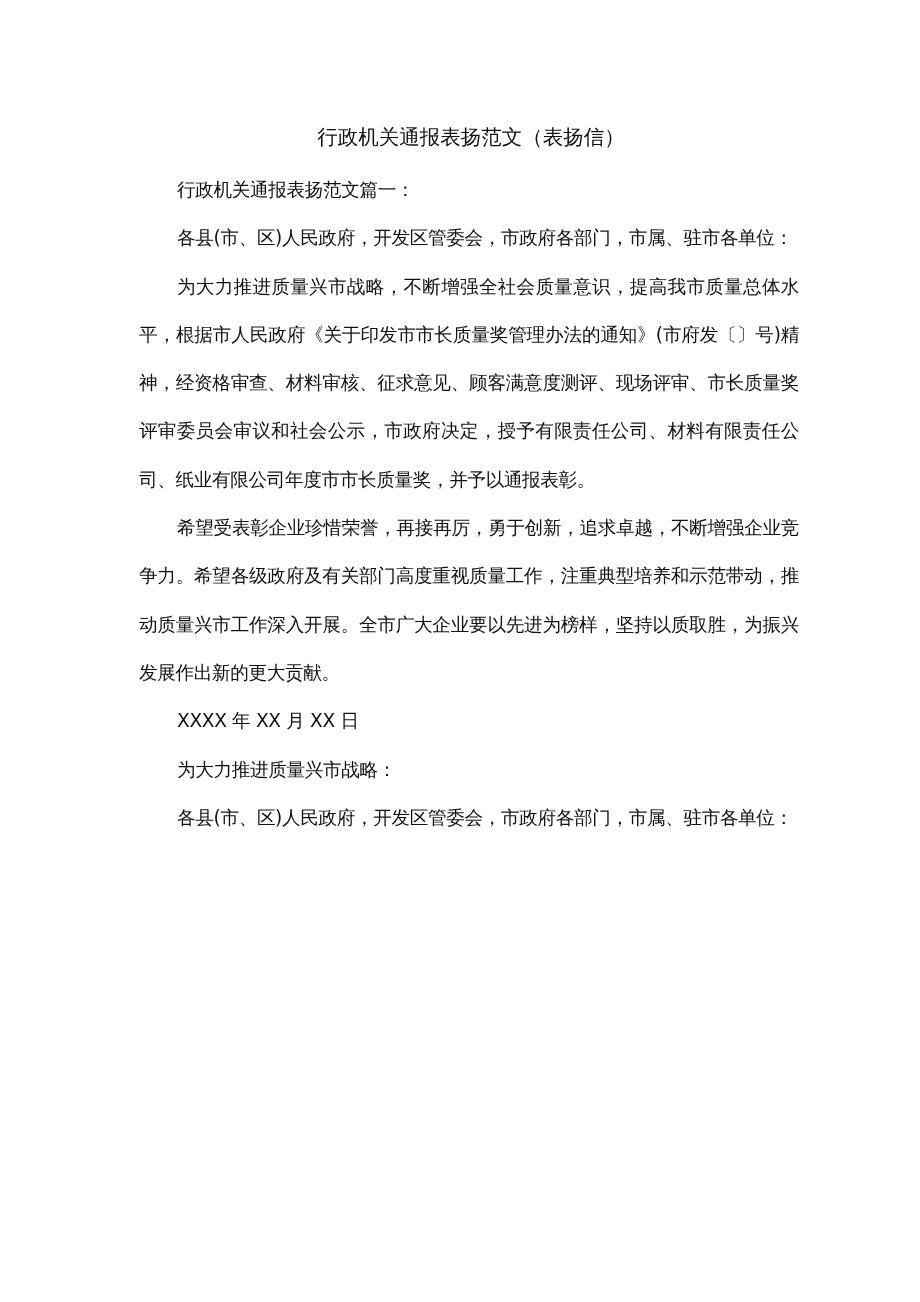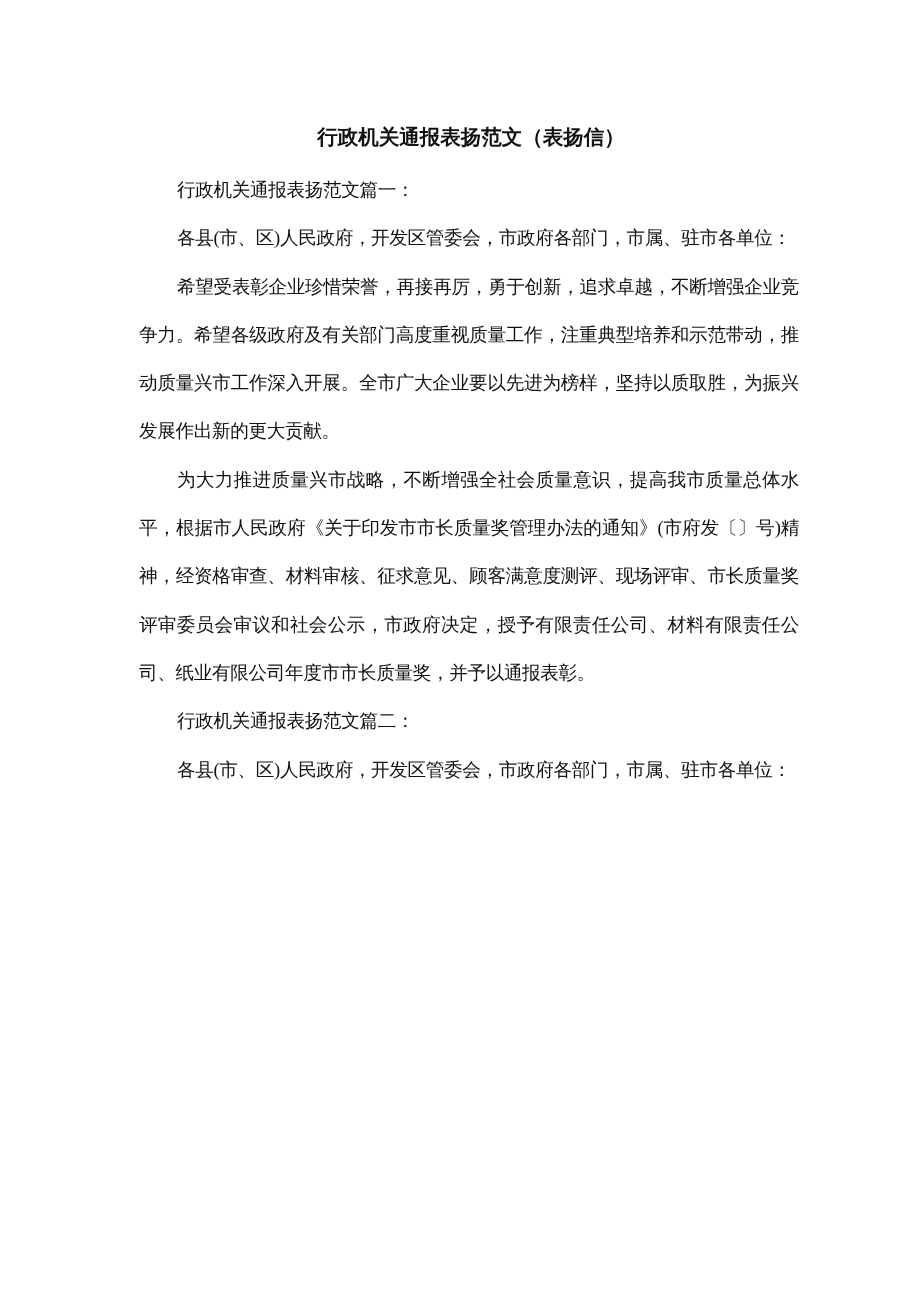--- a/index.html
+++ b/index.html
@@ -16,46 +16,46 @@
     color: #111111;
   }
   .page {
     position: absolute;
     left: 139px;
     top: 118px;
     width: 660px;
   }
   .title {
     text-align: center;
-    font-weight: bold;
+    font-weight: normal;
     font-size: 20.5px;
     line-height: 38px;
     margin: 0 0 10px 0;
     letter-spacing: 0px;
     padding-left: 4px;
   }
   .para {
     font-size: 18.6px;
     line-height: 48.3px;
     margin: 0;
     text-align: justify;
     text-justify: inter-character;
     letter-spacing: -0.35px;
     word-break: break-all;
-    font-family: Liberation Serif, serif;
   }
   .indent {
     text-indent: 38px;
   }
 </style>
 </head>
 <body>
 
 <div class="page">
   <h1 class="title">行政机关通报表扬范文（表扬信）</h1>
 
   <p class="para indent">行政机关通报表扬范文篇一：</p>
   <p class="para indent">各县(市、区)人民政府，开发区管委会，市政府各部门，市属、驻市各单位：</p>
+  <p class="para indent">为大力推进质量兴市战略，不断增强全社会质量意识，提高我市质量总体水平，根据市人民政府《关于印发市市长质量奖管理办法的通知》(市府发〔〕号)精神，经资格审查、材料审核、征求意见、顾客满意度测评、现场评审、市长质量奖评审委员会审议和社会公示，市政府决定，授予有限责任公司、材料有限责任公司、纸业有限公司年度市市长质量奖，并予以通报表彰。</p>
   <p class="para indent">希望受表彰企业珍惜荣誉，再接再厉，勇于创新，追求卓越，不断增强企业竞争力。希望各级政府及有关部门高度重视质量工作，注重典型培养和示范带动，推动质量兴市工作深入开展。全市广大企业要以先进为榜样，坚持以质取胜，为振兴发展作出新的更大贡献。</p>
-  <p class="para indent">为大力推进质量兴市战略，不断增强全社会质量意识，提高我市质量总体水平，根据市人民政府《关于印发市市长质量奖管理办法的通知》(市府发〔〕号)精神，经资格审查、材料审核、征求意见、顾客满意度测评、现场评审、市长质量奖评审委员会审议和社会公示，市政府决定，授予有限责任公司、材料有限责任公司、纸业有限公司年度市市长质量奖，并予以通报表彰。</p>
-  <p class="para indent">行政机关通报表扬范文篇二：</p>
+  <p class="para indent">XXXX 年 XX 月 XX 日</p>
+  <p class="para indent">为大力推进质量兴市战略：</p>
   <p class="para indent">各县(市、区)人民政府，开发区管委会，市政府各部门，市属、驻市各单位：</p>
 </div>
 
 </body></html>

